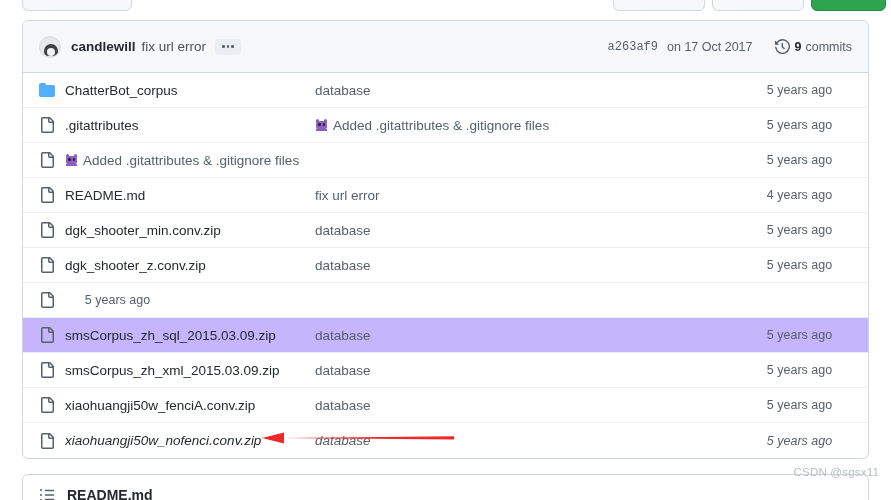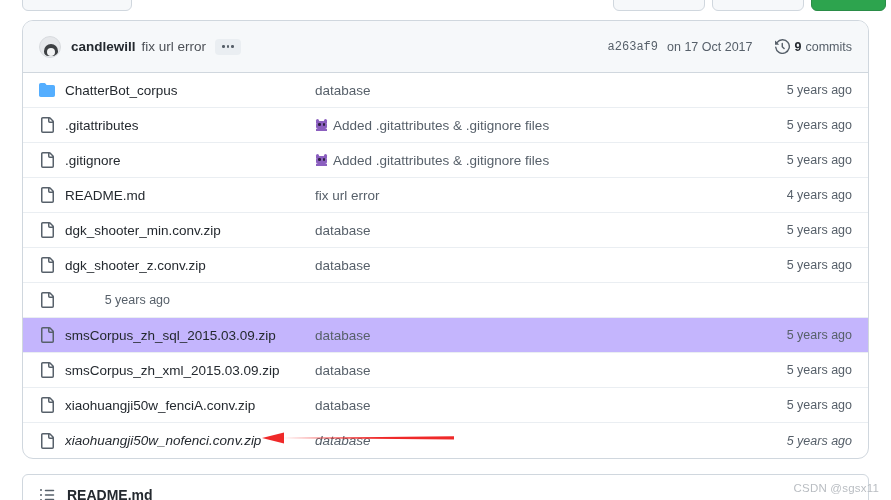--- a/index.html
+++ b/index.html
@@ -35,21 +35,21 @@
   .tb-r1    { left: 613px; width: 92px; }
   .tb-r2    { left: 712px; width: 92px; }
   .tb-r3    { left: 811px; width: 75px; }
 
   
   .filebox {
     position: absolute;
     top: 20px; left: 22px;
     width: 847px;
     border: 1px solid #d0d7de;
-    border-radius: 11px;
+    border-radius: 6px;
     background: #ffffff;
     overflow: hidden;
   }
 
   
   .commit-header {
     display: flex;
     align-items: center;
     height: 52px;
     padding: 0 16px;
@@ -167,21 +167,21 @@
     color: #57606a;
     display: flex;
     align-items: center;
     white-space: nowrap;
     overflow: hidden;
     padding-right: 10px;
   }
   .cell-age {
     width: 105px;
     flex: none;
-    text-align: right;
+    text-align: center;
     color: #57606a;
     font-size: 12.5px;
   }
 
   
   .invader {
     width: 13px; height: 12px;
     display: inline-block;
     position: relative;
     flex: none;
@@ -245,21 +245,21 @@
     margin-left: 12px;
     font-size: 14px;
     font-weight: bold;
     color: #24292f;
   }
 
   
   .watermark {
     position: absolute;
     right: 12px;
-    bottom: 6px;
+    bottom: 22px;
     font-size: 11.5px;
     color: #b9bdc2;
     letter-spacing: .2px;
   }
 </style>
 </head>
 <body>
 
 <div class="toolbar-strip">
   <div class="tb-btn tb-left"></div>
@@ -324,21 +324,20 @@
           <span>Added .gitattributes &amp; .gitignore files</span>
         </div>
         <div class="cell-age">5 years ago</div>
       </div>
       <div class="row">
         <div class="cell-icon">
           <svg width="16" height="16" viewBox="0 0 16 16" fill="#57606a">
             <path d="M2 1.75C2 .784 2.784 0 3.75 0h6.586c.464 0 .909.184 1.237.513l2.914 2.914c.329.328.513.773.513 1.237v9.586A1.75 1.75 0 0 1 13.25 16h-9.5A1.75 1.75 0 0 1 2 14.25Zm1.75-.25a.25.25 0 0 0-.25.25v12.5c0 .138.112.25.25.25h9.5a.25.25 0 0 0 .25-.25V6h-2.75A1.75 1.75 0 0 1 9 4.25V1.5Zm6.75.062V4.25c0 .138.112.25.25.25h2.688l-.011-.013-2.914-2.914-.013-.011Z"></path>
           </svg>
         </div>
-        <div class="cell-name"><span>.gitignore</span></div>
         <div class="cell-msg">
           <span class="invader">
             <span class="ear-l"></span>
             <span class="ear-r"></span>
             <span class="body"></span>
             <span class="eye-l"></span>
             <span class="eye-r"></span>
             <span class="leg"></span>
           </span>
           <span>Added .gitattributes &amp; .gitignore files</span>

